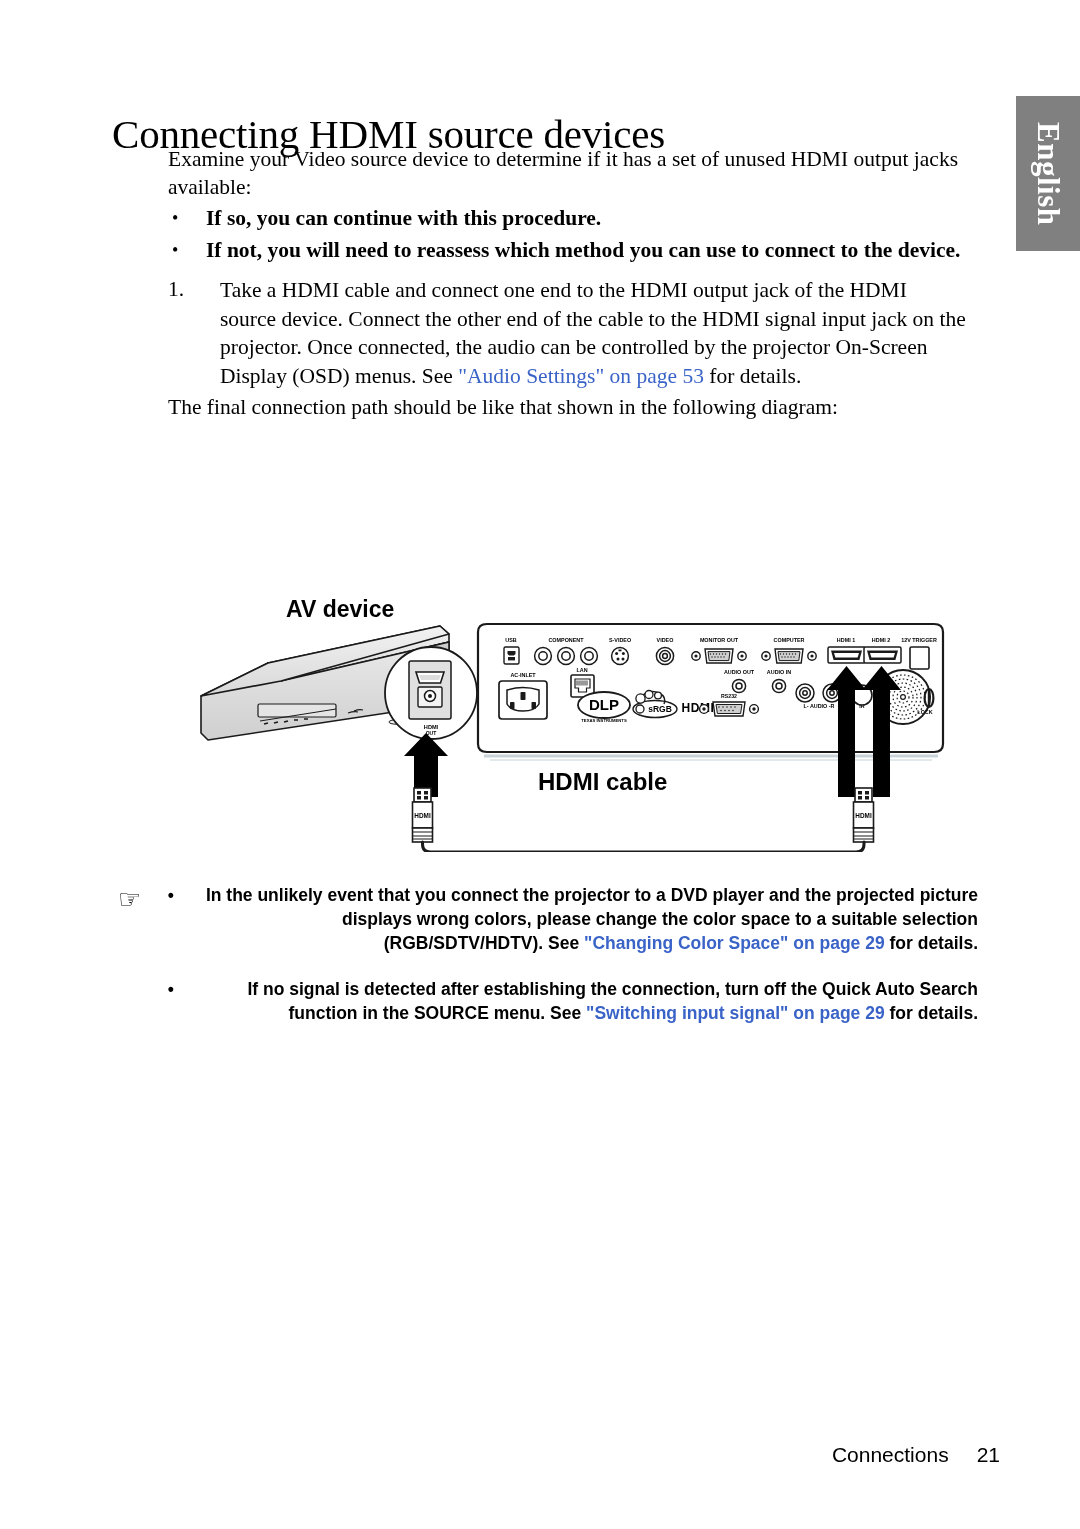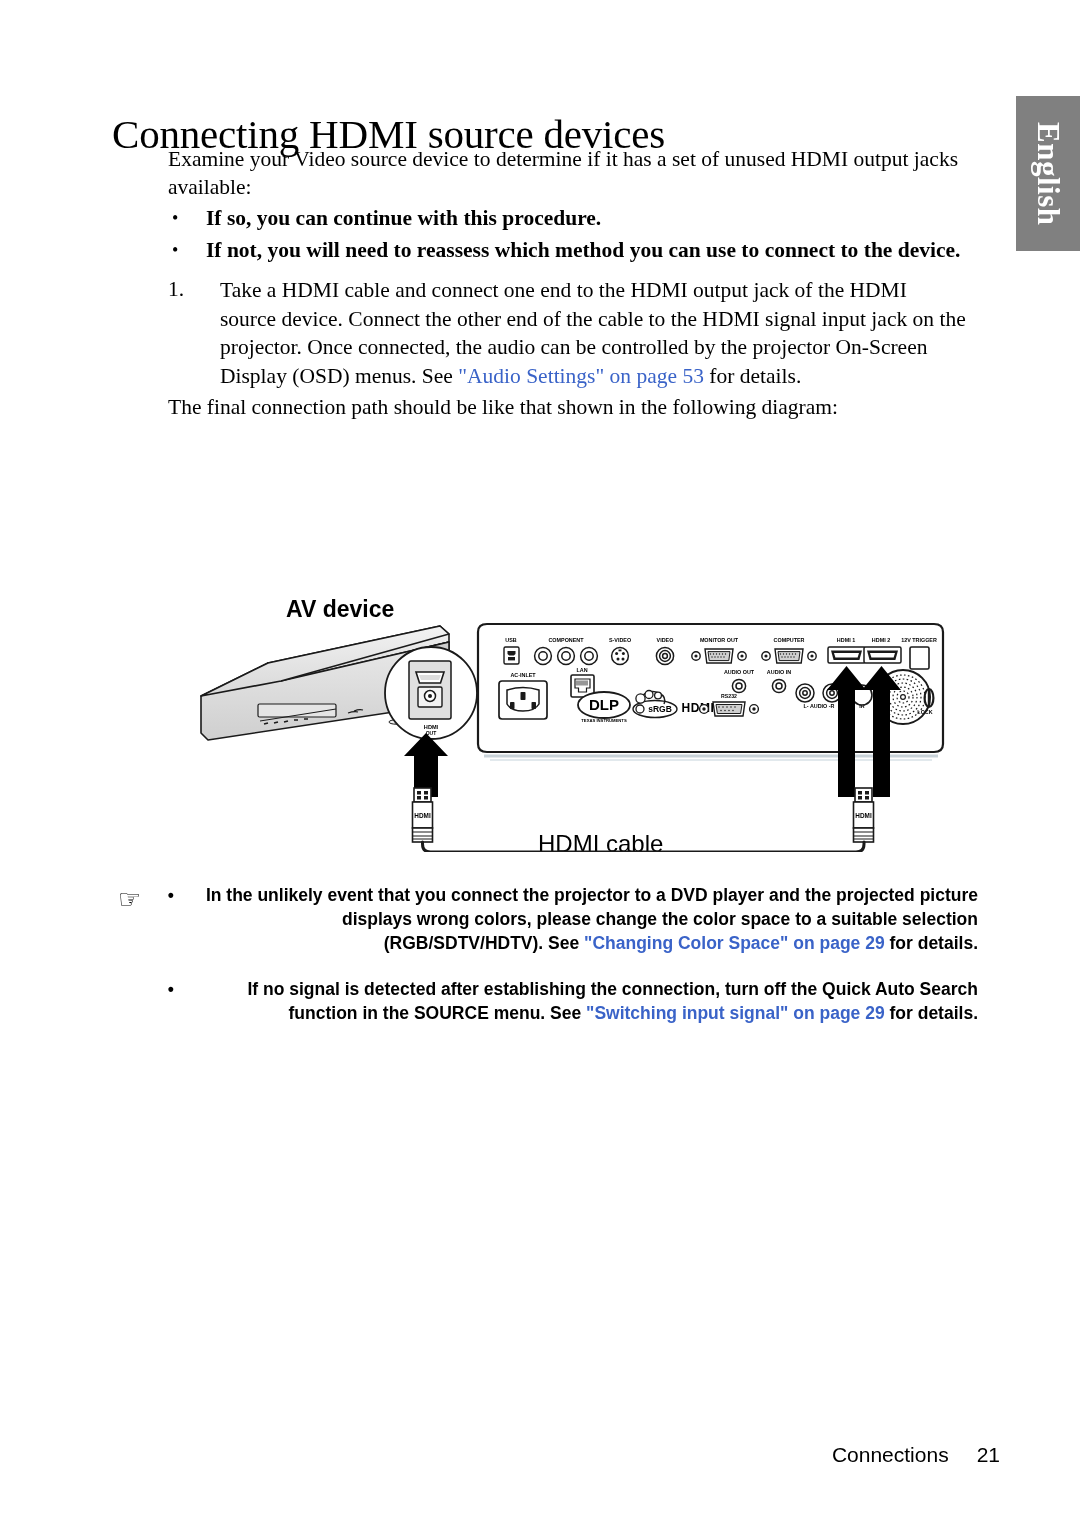--- a/index.html
+++ b/index.html
@@ -129,23 +129,23 @@
     position: absolute;
     left: 286px;
     top: 596px;
     font-family: "Liberation Sans", "DejaVu Sans", sans-serif;
     font-weight: 700;
     font-size: 23px;
   }
   .label-cable {
     position: absolute;
     left: 538px;
-    top: 830px;
+    top: 768px;
     font-family: "Liberation Sans", "DejaVu Sans", sans-serif;
-    font-weight: 400;
+    font-weight: 700;
     font-size: 24px;
   }
 
   
   .notes {
     position: absolute;
     left: 118px;
     top: 884px;
     width: 860px;
     font-family: "Liberation Sans", "DejaVu Sans", sans-serif;

